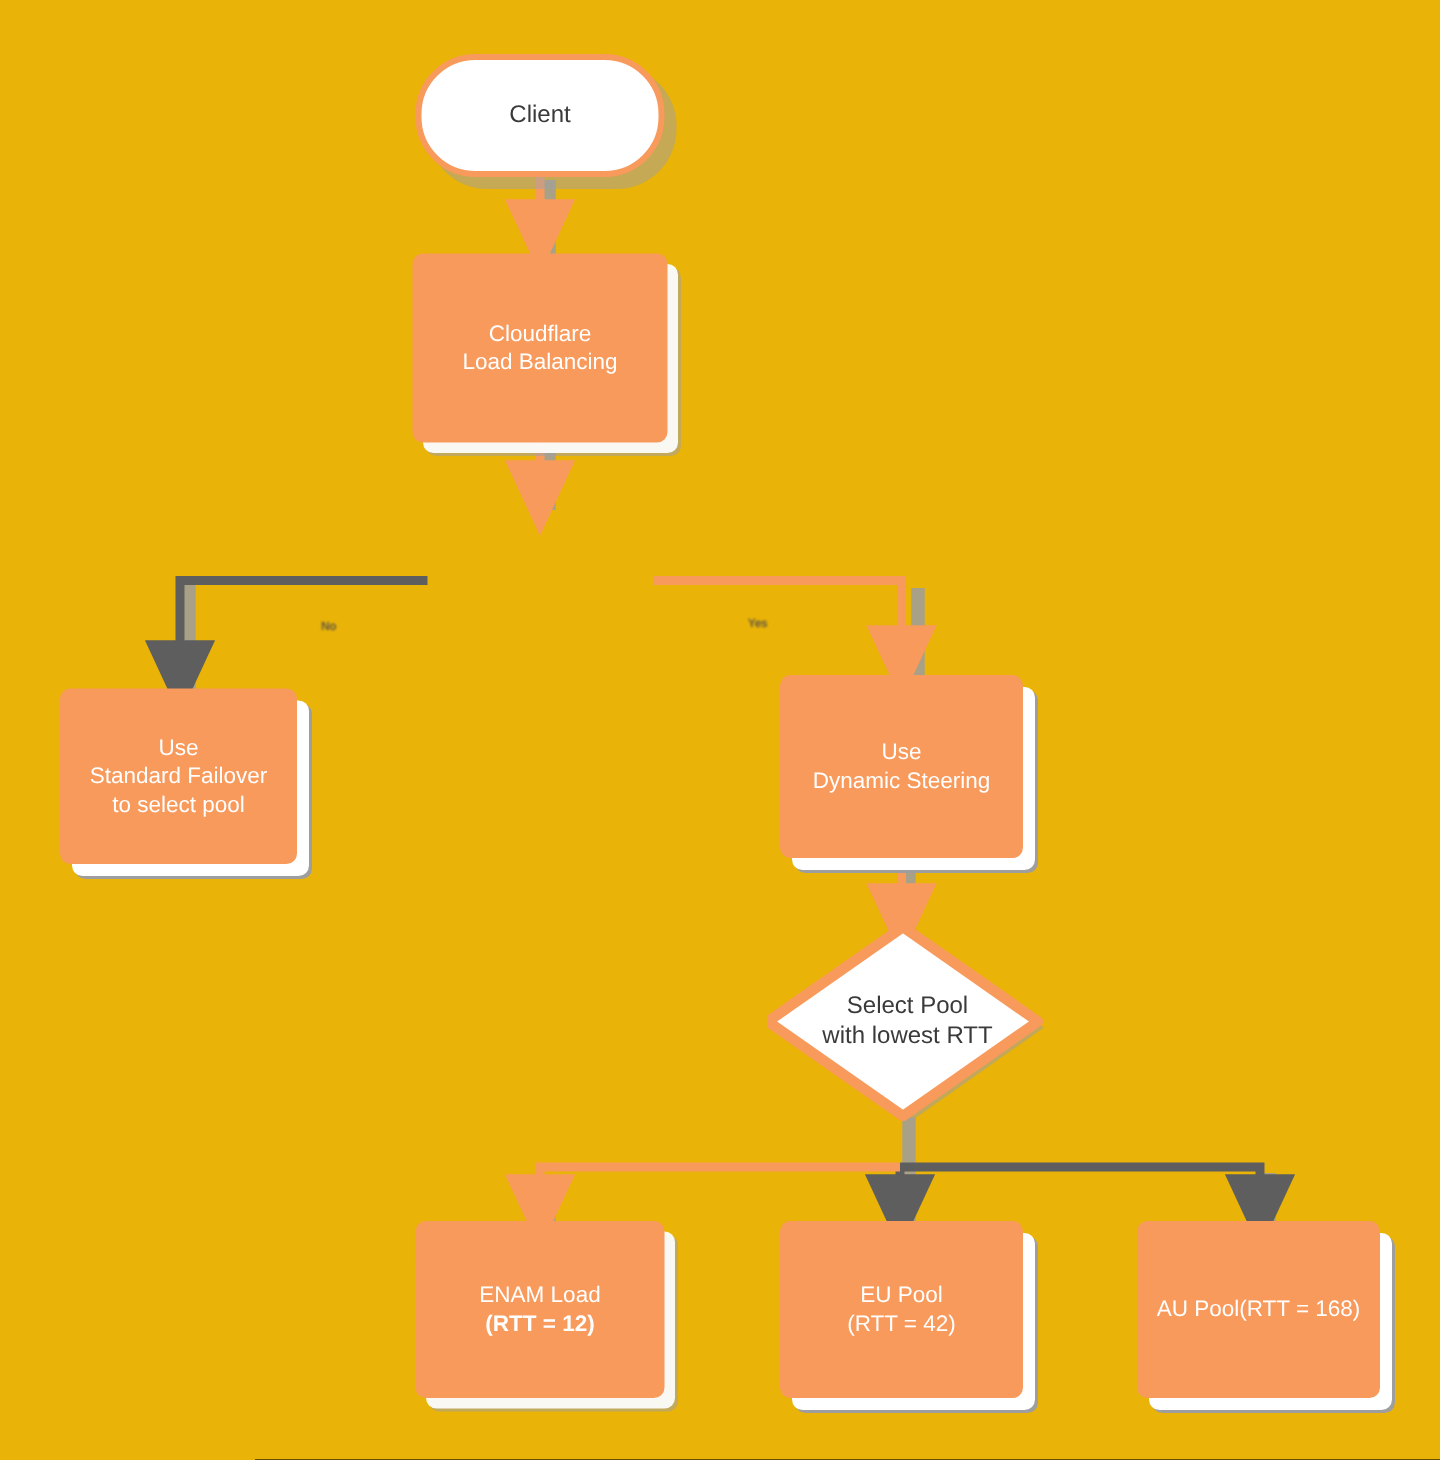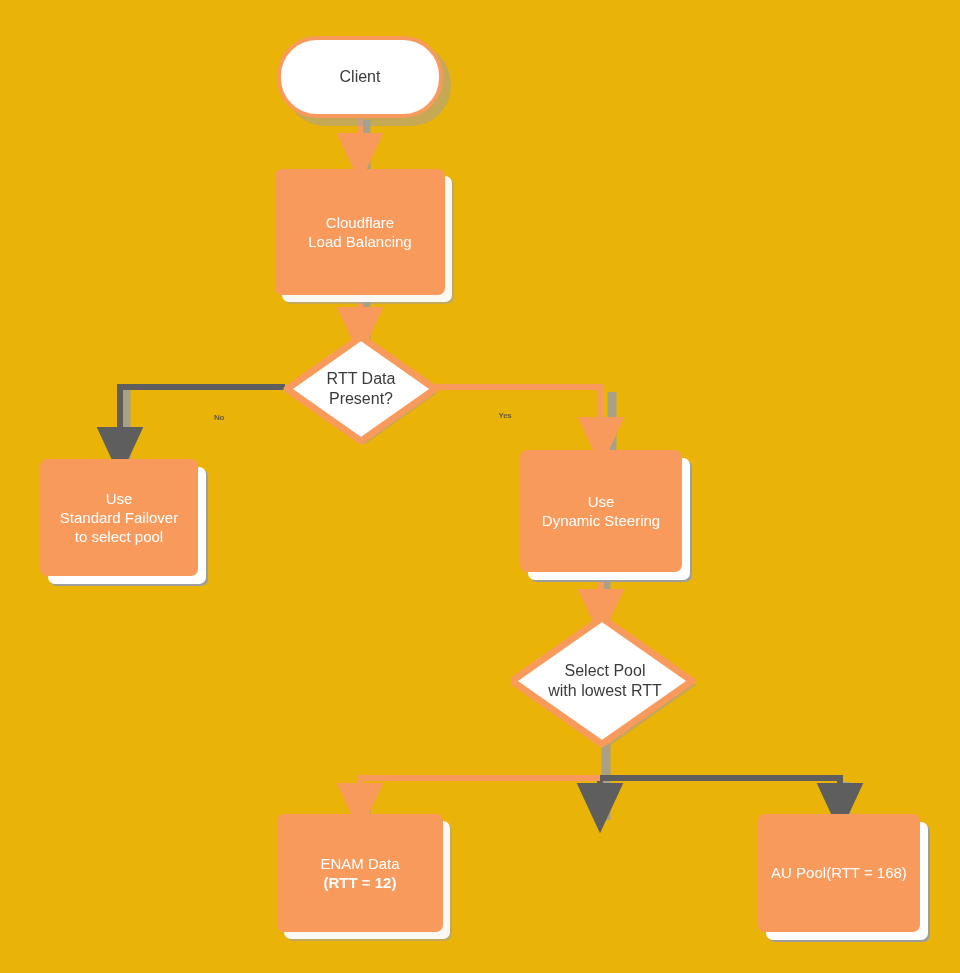--- a/index.html
+++ b/index.html
@@ -153,28 +153,20 @@
 
   <div class="node box-term" style="left:277px; top:36px; width:166px; height:82px;">
     <span class="node-label">Client</span>
   </div>
 
   <div class="node box-proc" style="left:275px; top:169px; width:170px; height:126px;">
     <span class="node-label">Cloudflare
 Load Balancing</span>
   </div>
 
-  <div class="diamond-wrap" style="left:283px; top:333px; width:156px; height:112px;">
-    <svg class="diamond-shape" viewBox="0 0 156 112" xmlns="http://www.w3.org/2000/svg">
-      <polygon points="82,9 154,60 82,111 10,60" fill="#9E9E9E" opacity="0.55"></polygon>
-      <polygon points="78,4 152,56 78,108 4,56" fill="#FFFFFF" stroke="#F89A5C" stroke-width="7" stroke-linejoin="round"></polygon>
-    </svg>
-    <div class="diamond-text">RTT Data
-Present?</div>
-  </div>
 
   <div class="node box-proc flat-shadow" style="left:40px; top:459px; width:158px; height:117px;">
     <span class="node-label">Use
 Standard Failover
 to select pool</span>
   </div>
 
   <div class="node box-proc flat-shadow" style="left:520px; top:450px; width:162px; height:122px;">
     <span class="node-label">Use
 Dynamic Steering</span>
@@ -183,24 +175,28 @@
   <div class="diamond-wrap" style="left:512px; top:614px; width:186px; height:134px;">
     <svg class="diamond-shape" viewBox="0 0 186 134" xmlns="http://www.w3.org/2000/svg">
       <polygon points="96,9 184,71 96,133 8,71" fill="#9E9E9E" opacity="0.55"></polygon>
       <polygon points="90,4 180,67 90,130 0,67" fill="#FFFFFF" stroke="#F89A5C" stroke-width="7" stroke-linejoin="round"></polygon>
     </svg>
     <div class="diamond-text">Select Pool
 with lowest RTT</div>
   </div>
 
   <div class="node box-proc" style="left:277px; top:814px; width:166px; height:118px; flex-direction:column;">
-    <span class="node-label">ENAM Data</span>
+    <span class="node-label">ENAM Load</span>
     <span class="node-label bold-line">(RTT = 12)</span>
   </div>
 
+  <div class="node box-proc flat-shadow" style="left:520px; top:814px; width:162px; height:118px; flex-direction:column;">
+    <span class="node-label">EU Pool</span>
+    <span class="node-label">(RTT = 42)</span>
+  </div>
 
   <div class="node box-proc flat-shadow" style="left:758px; top:814px; width:162px; height:118px; flex-direction:row;">
     <span class="node-label">AU Pool</span>
     <span class="node-label">(RTT = 168)</span>
   </div>
 
   <div class="edge-label" style="left:203px; top:378px; width:32px;">No</div>
   <div class="edge-label" style="left:489px; top:376px; width:32px;">Yes</div>
 
 </div>

